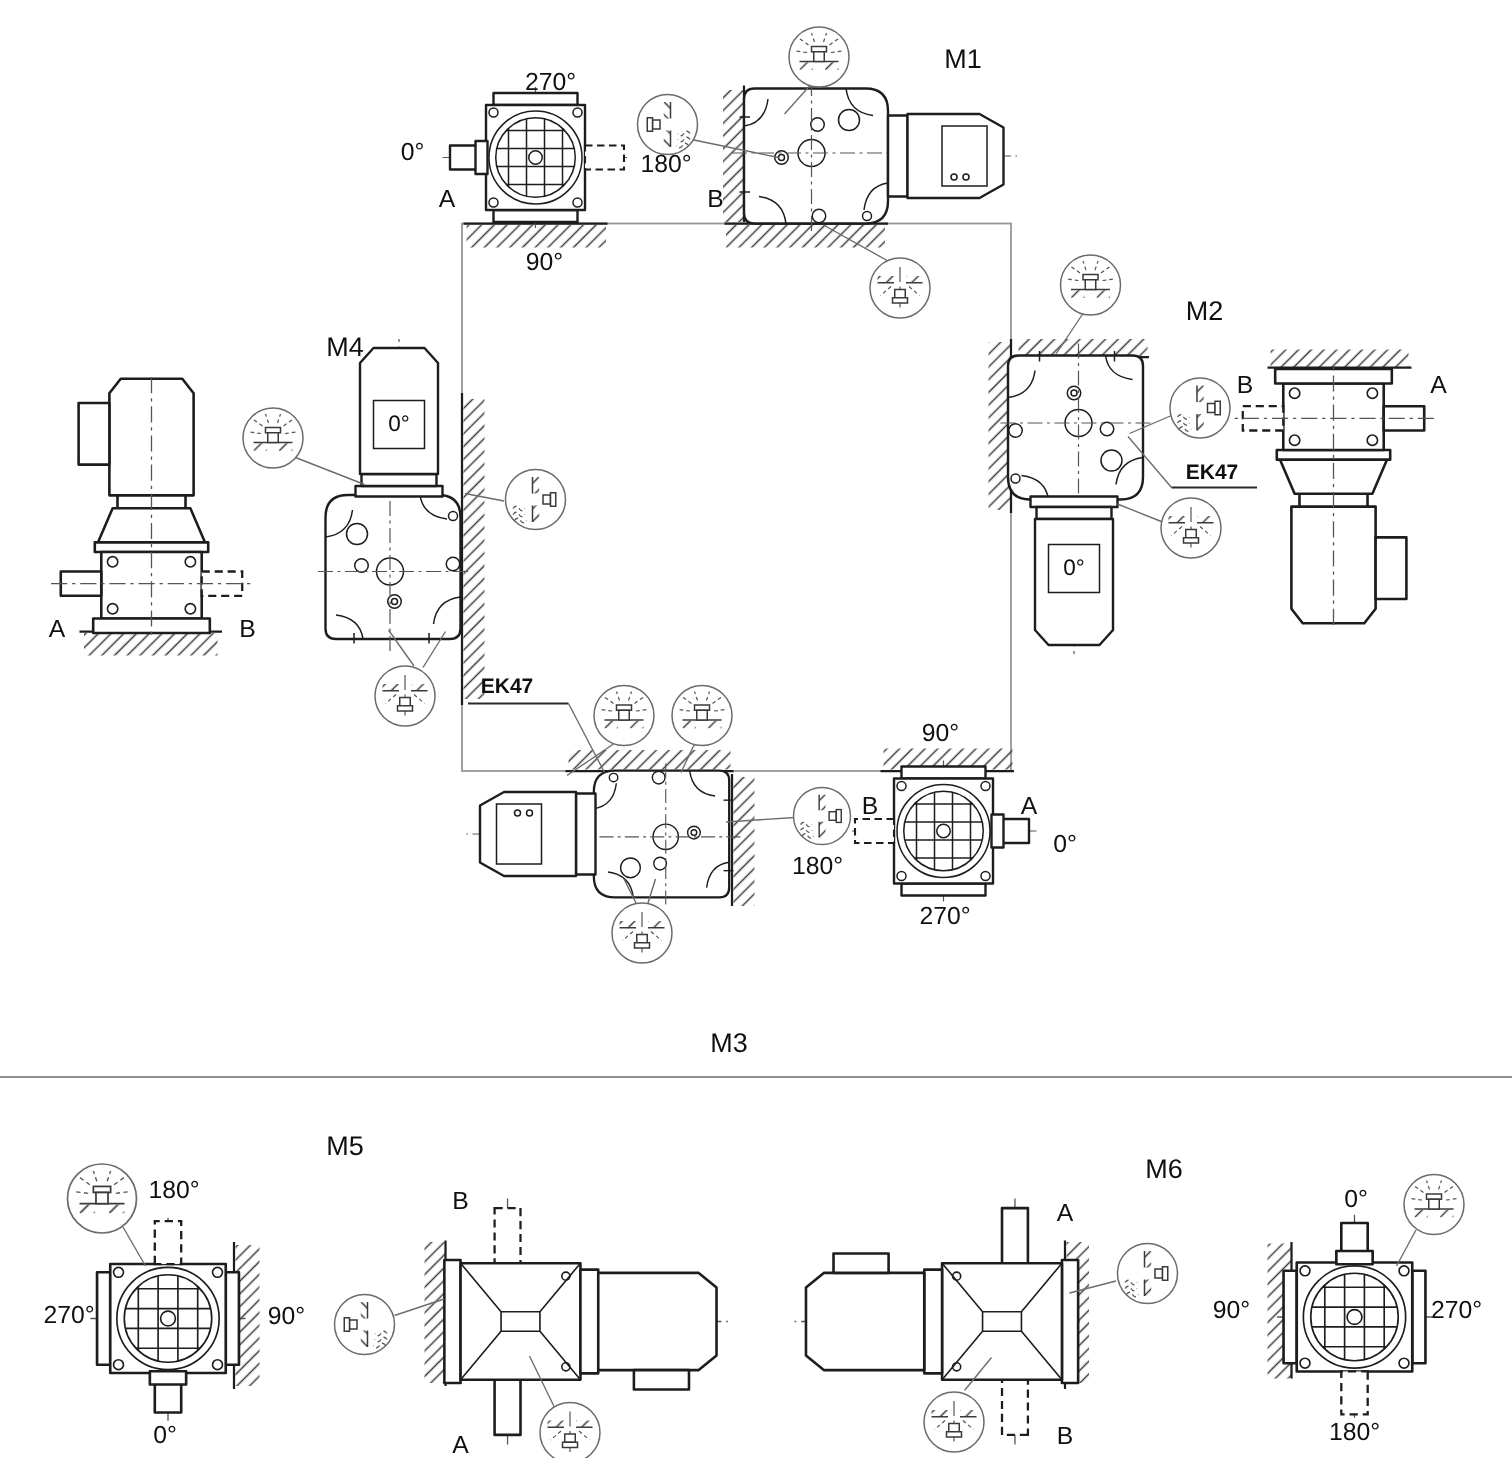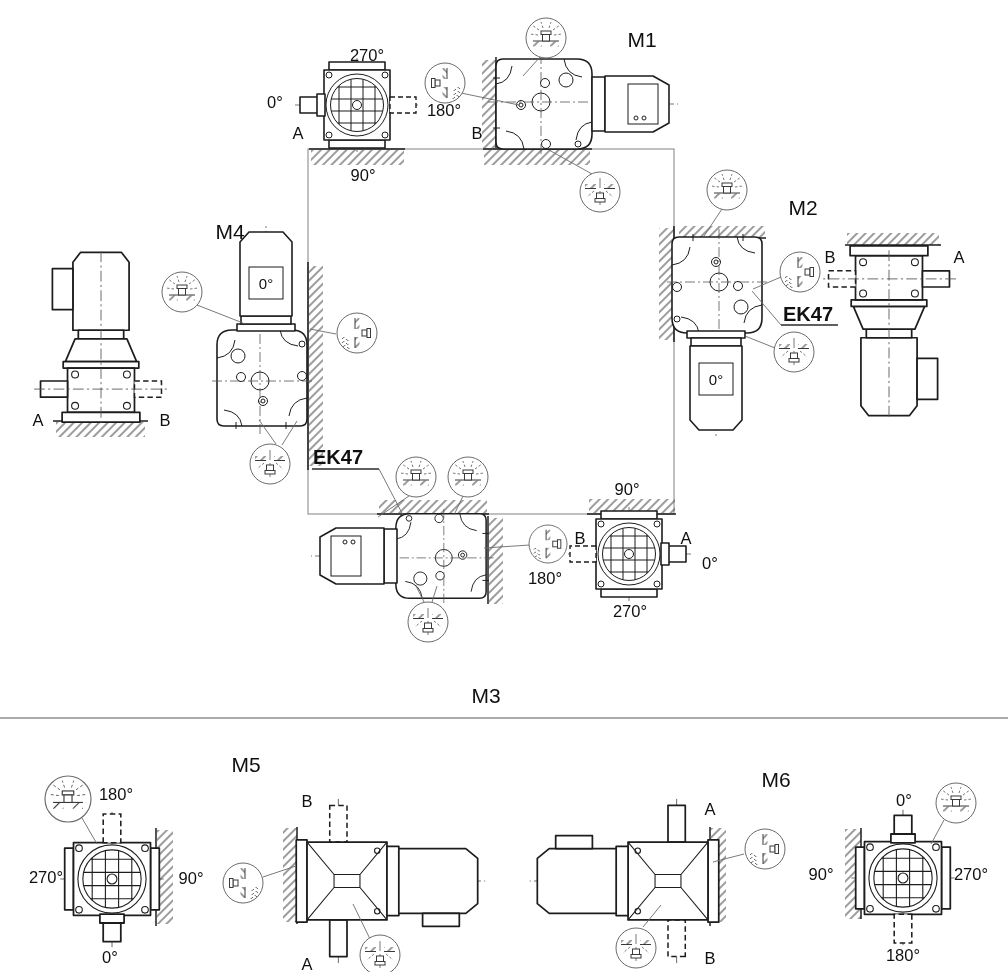--- a/index.html
+++ b/index.html
@@ -20,23 +20,23 @@
   .wav path{stroke:#555;stroke-width:.9;fill:none;stroke-dasharray:3 2;}
   .lead{stroke:#6b6b6b;stroke-width:.9;fill:none;}
   .hz {fill:url(#hat);stroke:none;}
   .ml {stroke:#1d1d1d;stroke-width:1.5;}
   .ul {stroke:#2a2a2a;stroke-width:1.3;}
   .frame{fill:none;stroke:#979797;stroke-width:1.2;}
   .divider{stroke:#8f8f8f;stroke-width:1.4;}
   
   .lbl{position:absolute;transform:translate(-50%,-50%);font-size:16.5px;line-height:1;
        color:#101010;white-space:nowrap;}
-  .mlbl{font-size:21px;}
+  .mlbl{font-size:18px;}
   .deg-s{font-size:15px;}
-  .ek{font-size:20px;font-weight:bold;}
+  .ek{font-size:14px;font-weight:bold;}
 </style>
 </head>
 <body>
 
 <div id="canvas">
 
 <svg id="art" width="1008" height="972" viewBox="0 0 1008 972">
   <defs>
     <pattern id="hat" patternUnits="userSpaceOnUse" width="6" height="6" patternTransform="rotate(45)">
       <line x1="3" y1="0" x2="3" y2="6" stroke="#3a3a3a" stroke-width="1"></line>
@@ -323,21 +323,21 @@
 
 <span class="lbl ek" style="left:338px;top:457px">EK47</span>
 <span class="lbl" style="left:627px;top:489px">90°</span>
 <span class="lbl" style="left:580px;top:538px">B</span>
 <span class="lbl" style="left:686px;top:538px">A</span>
 <span class="lbl" style="left:710px;top:563px">0°</span>
 <span class="lbl" style="left:545px;top:578px">180°</span>
 <span class="lbl" style="left:630px;top:611px">270°</span>
 <span class="lbl mlbl" style="left:486px;top:695px">M3</span>
 
-<span class="lbl mlbl" style="left:246px;top:764px">M5</span>
+<span class="lbl mlbl" style="left:230px;top:764px">M5</span>
 <span class="lbl" style="left:116px;top:794px">180°</span>
 <span class="lbl" style="left:46px;top:877px">270°</span>
 <span class="lbl" style="left:191px;top:878px">90°</span>
 <span class="lbl" style="left:110px;top:957px">0°</span>
 <span class="lbl" style="left:307px;top:801px">B</span>
 <span class="lbl" style="left:307px;top:964px">A</span>
 
 <span class="lbl mlbl" style="left:776px;top:779px">M6</span>
 <span class="lbl" style="left:710px;top:809px">A</span>
 <span class="lbl" style="left:710px;top:958px">B</span>

